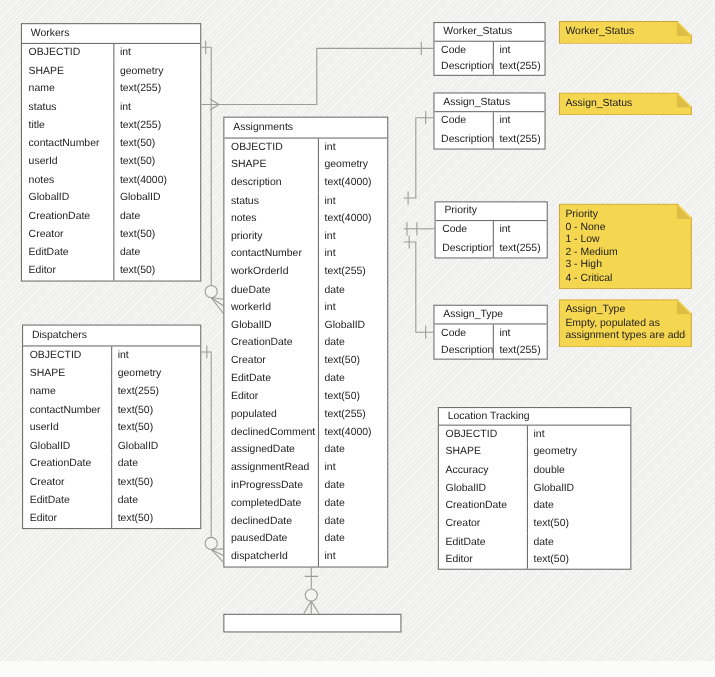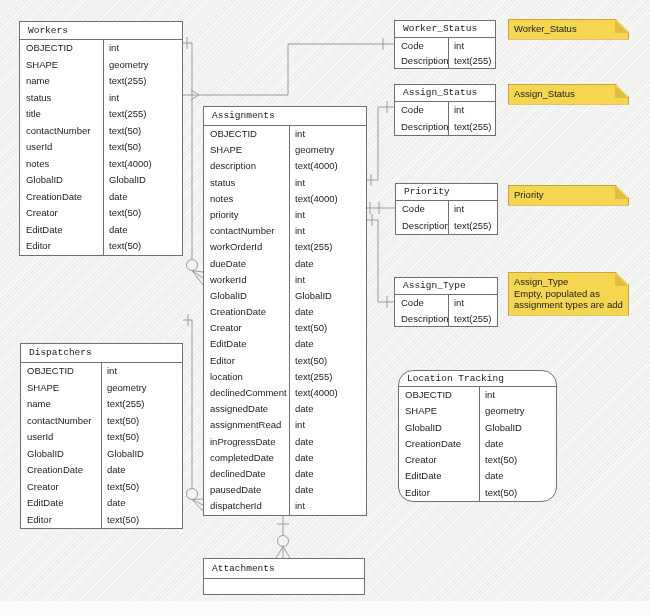--- a/index.html
+++ b/index.html
@@ -6,21 +6,21 @@
   .canvas{
     position:relative;width:650px;height:615px;overflow:hidden;
     background-color:var(--canvas-bg,#f4f4f2);
     background-image:repeating-linear-gradient(135deg, rgba(255,255,255,.45) 0 1px, rgba(120,120,120,.045) 1px 3px);
     font-family:"Liberation Sans",sans-serif;color:var(--text,#1b1b1b);
   }
   .bottom-strip{position:absolute;left:0;right:0;top:601px;height:14px;background:#fbfbfa;}
 
   
   .tbl{position:absolute;background:var(--table-fill,#ffffff);border:1px solid var(--table-border,#6f6f6f);box-sizing:border-box;}
-  .tbl-h{height:var(--hh,17px);line-height:var(--hh,17px);padding-left:8px;border-bottom:1px solid var(--table-border,#6f6f6f);font-size:9.5px;white-space:nowrap;overflow:hidden;font-family:Liberation Mono, monospace;}
+  .tbl-h{height:var(--hh,17px);line-height:var(--hh,17px);padding-left:8px;border-bottom:1px solid var(--table-border,#6f6f6f);font-size:9.5px;white-space:nowrap;overflow:hidden;}
   .trow{display:flex;height:var(--rh,16.5px);line-height:var(--rh,16.5px);font-size:9.5px;}
   .trow .c1{width:var(--split,80px);padding-left:6px;box-sizing:border-box;white-space:nowrap;overflow:hidden;}
   .trow .c2{flex:1;border-left:1px solid var(--table-border,#6f6f6f);padding-left:5px;white-space:nowrap;overflow:hidden;}
 
   
   .note{position:absolute;left:508px;width:121px;background:var(--note-fill,#f5d650);
     border:1px solid var(--note-border,#c7a33b);box-sizing:border-box;
     padding:3px 5px 4px 5px;font-size:9.5px;line-height:11.5px;
     clip-path:polygon(0 0, calc(100% - 13px) 0, 100% 13px, 100% 100%, 0 100%);}
   .fold{position:absolute;top:0;right:0;width:13px;height:13px;background:var(--note-fold,#dfbd45);
@@ -148,21 +148,21 @@
           <span class="c1">EditDate</span>
           <span class="c2">date</span>
         </div>
         <div class="trow">
           <span class="c1">Editor</span>
           <span class="c2">text(50)</span>
         </div>
       </div>
   </div>
 
-  <div class="tbl" style="left:20px;top:295px;width:163px;margin-top:48px;--split:80px;--hh:18px;--rh:16.5px;">
+  <div class="tbl" style="left:20px;top:295px;width:163px;--split:80px;--hh:18px;--rh:16.5px;">
     <div class="tbl-h">Dispatchers</div>
     <div class="tbl-body">
         <div class="trow">
           <span class="c1">OBJECTID</span>
           <span class="c2">int</span>
         </div>
         <div class="trow">
           <span class="c1">SHAPE</span>
           <span class="c2">geometry</span>
         </div>
@@ -194,21 +194,21 @@
           <span class="c1">EditDate</span>
           <span class="c2">date</span>
         </div>
         <div class="trow">
           <span class="c1">Editor</span>
           <span class="c2">text(50)</span>
         </div>
       </div>
   </div>
 
-  <div class="tbl" style="left:203px;top:106px;width:164px;--split:85px;--hh:18px;--rh:16.2px;">
+  <div class="tbl" style="left:203px;top:106px;width:150px;--split:85px;--hh:18px;--rh:16.2px;">
     <div class="tbl-h">Assignments</div>
     <div class="tbl-body">
         <div class="trow">
           <span class="c1">OBJECTID</span>
           <span class="c2">int</span>
         </div>
         <div class="trow">
           <span class="c1">SHAPE</span>
           <span class="c2">geometry</span>
         </div>
@@ -258,21 +258,21 @@
         </div>
         <div class="trow">
           <span class="c1">EditDate</span>
           <span class="c2">date</span>
         </div>
         <div class="trow">
           <span class="c1">Editor</span>
           <span class="c2">text(50)</span>
         </div>
         <div class="trow">
-          <span class="c1">location</span>
+          <span class="c1">populated</span>
           <span class="c2">text(255)</span>
         </div>
         <div class="trow">
           <span class="c1">declinedComment</span>
           <span class="c2">text(4000)</span>
         </div>
         <div class="trow">
           <span class="c1">assignedDate</span>
           <span class="c2">date</span>
         </div>
@@ -352,32 +352,36 @@
           <span class="c1">Code</span>
           <span class="c2">int</span>
         </div>
         <div class="trow">
           <span class="c1">Description</span>
           <span class="c2">text(255)</span>
         </div>
       </div>
   </div>
 
-  <div class="tbl" style="left:398px;top:370px;width:159px;border-radius:15px;--split:80px;--hh:15px;--rh:16.25px;">
+  <div class="tbl" style="left:398px;top:370px;width:176px;--split:80px;--hh:15px;--rh:16.25px;">
     <div class="tbl-h">Location Tracking</div>
     <div class="tbl-body">
         <div class="trow">
           <span class="c1">OBJECTID</span>
           <span class="c2">int</span>
         </div>
         <div class="trow">
           <span class="c1">SHAPE</span>
           <span class="c2">geometry</span>
         </div>
         <div class="trow">
+          <span class="c1">Accuracy</span>
+          <span class="c2">double</span>
+        </div>
+        <div class="trow">
           <span class="c1">GlobalID</span>
           <span class="c2">GlobalID</span>
         </div>
         <div class="trow">
           <span class="c1">CreationDate</span>
           <span class="c2">date</span>
         </div>
         <div class="trow">
           <span class="c1">Creator</span>
           <span class="c2">text(50)</span>
@@ -387,39 +391,45 @@
           <span class="c2">date</span>
         </div>
         <div class="trow">
           <span class="c1">Editor</span>
           <span class="c2">text(50)</span>
         </div>
       </div>
   </div>
 
   <div class="tbl" style="left:203px;top:558px;width:162px;--split:80px;--hh:19px;--rh:15px;">
-    <div class="tbl-h">Attachments</div>
     <div class="tbl-body">
         <div class="trow"></div>
       </div>
   </div>
 
   <div class="note" style="top:19px;">
     <div class="fold"></div>
     <div class="nline">Worker_Status</div>
   </div>
 
   <div class="note" style="top:84px;">
     <div class="fold"></div>
     <div class="nline">Assign_Status</div>
   </div>
 
   <div class="note" style="top:185px;">
     <div class="fold"></div>
     <div class="nline">Priority</div>
+    <div class="note-lines">
+        <div class="nline">0 - None</div>
+        <div class="nline">1 - Low</div>
+        <div class="nline">2 - Medium</div>
+        <div class="nline">3 - High</div>
+        <div class="nline">4 - Critical</div>
+      </div>
   </div>
 
   <div class="note" style="top:272px;">
     <div class="fold"></div>
     <div class="nline">Assign_Type</div>
     <div class="note-lines">
         <div class="nline">Empty, populated as</div>
         <div class="nline">assignment types are added</div>
       </div>
   </div>

